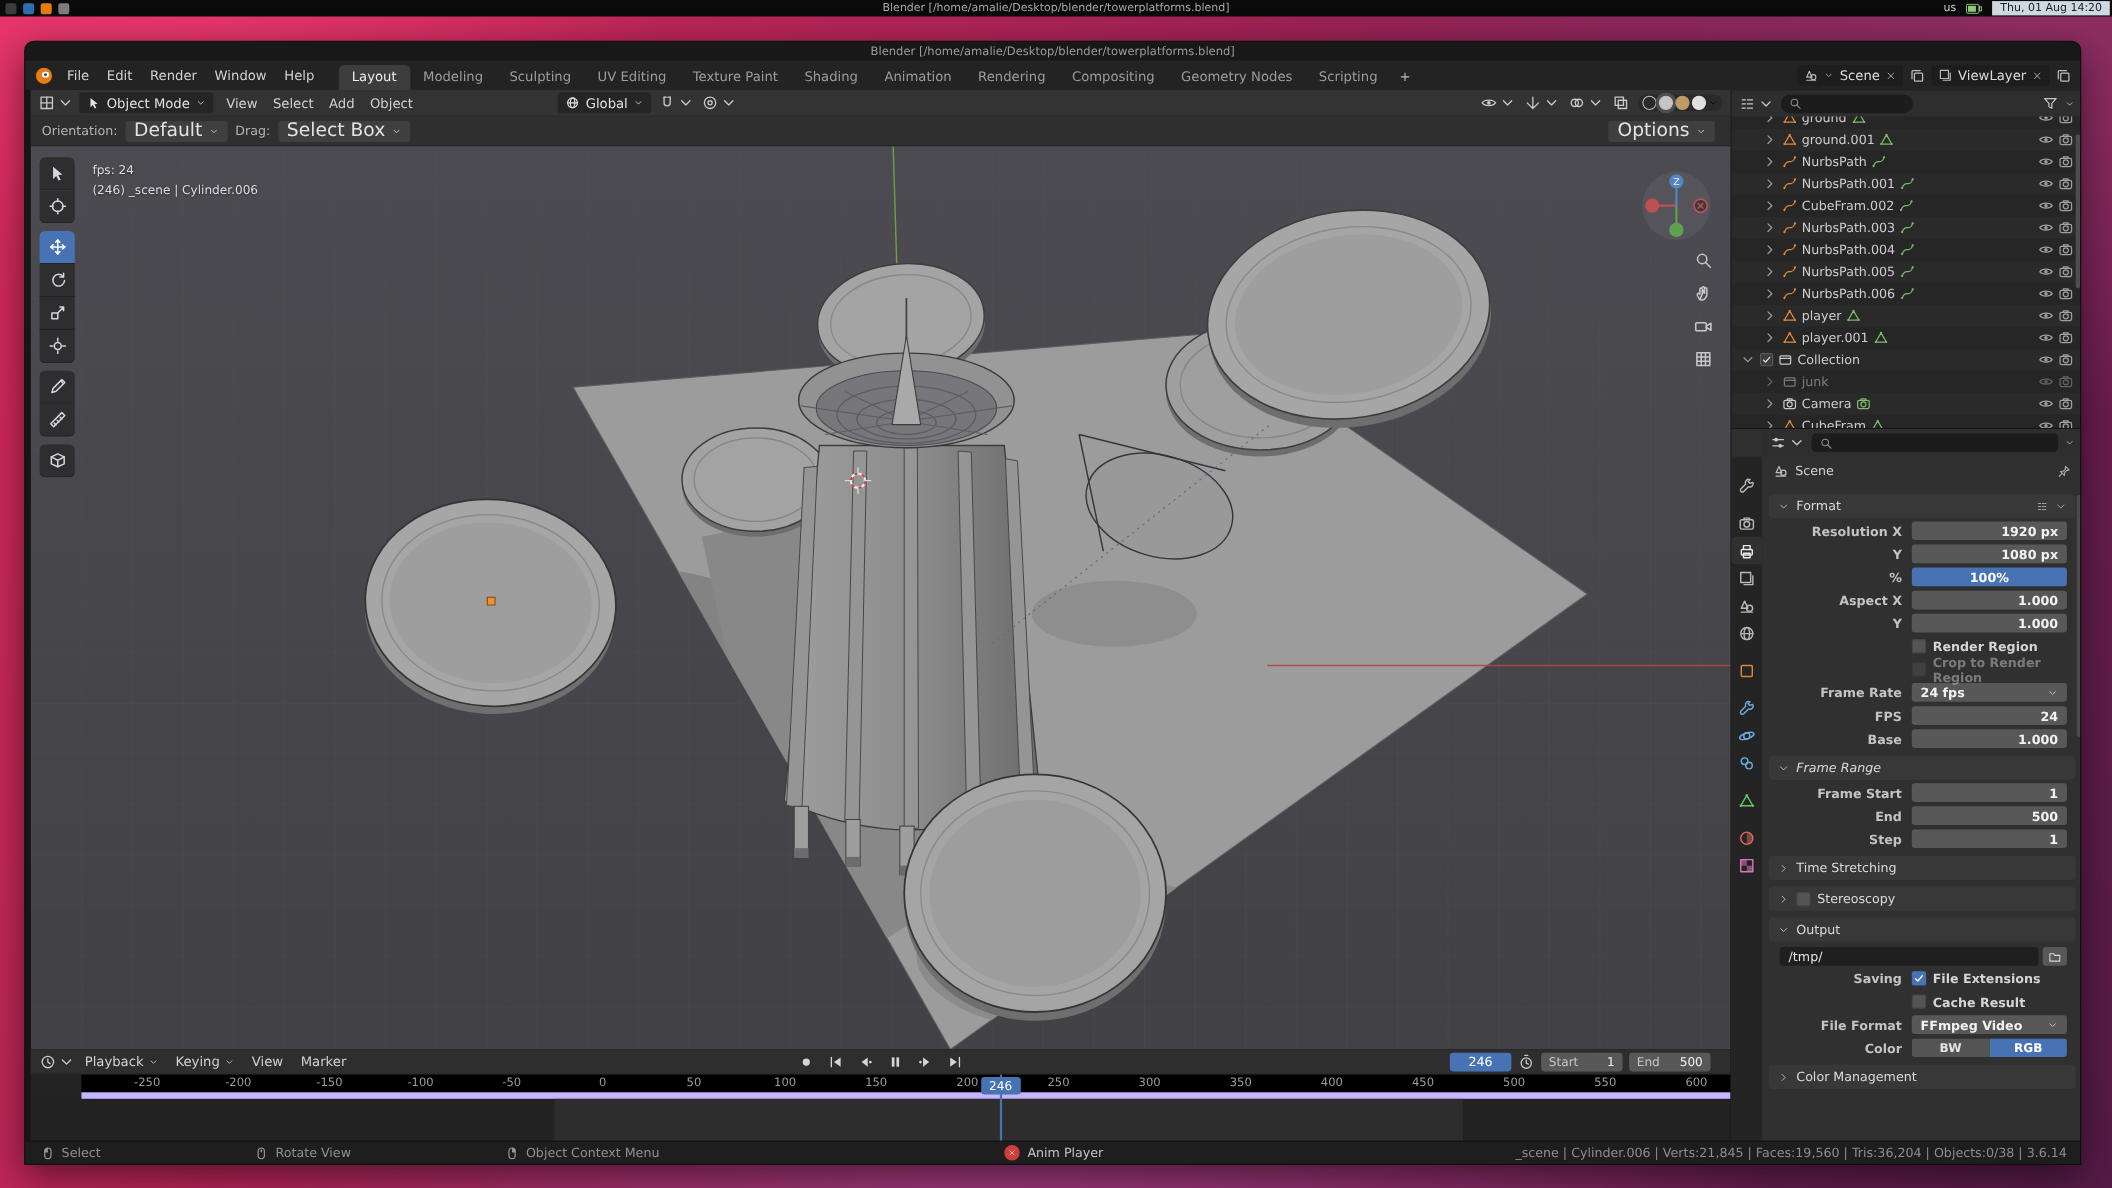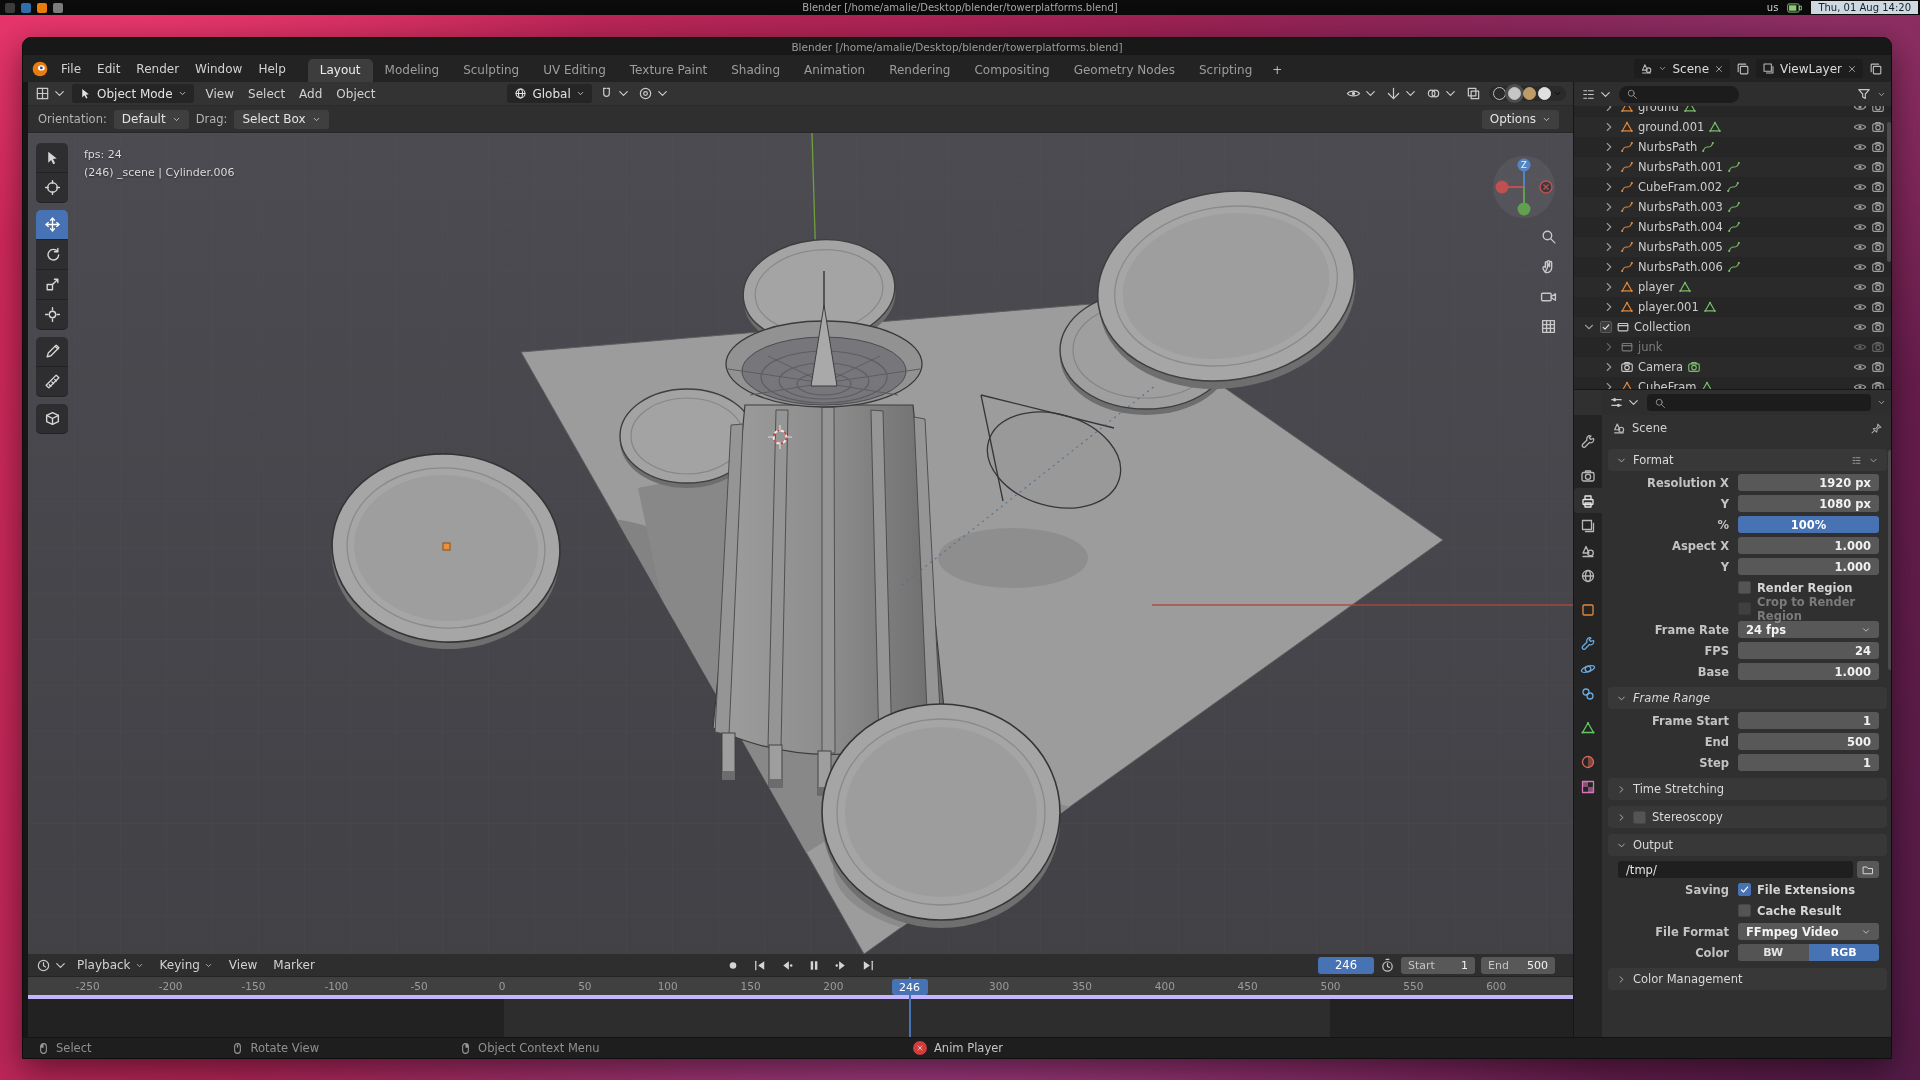--- a/index.html
+++ b/index.html
@@ -51,21 +51,21 @@
 #vp-center{display:flex;align-items:center;gap:7px;margin-left:120px;}
 #vp-right{margin-left:auto;display:flex;align-items:center;gap:8px;}
 .shade-circles{display:flex;align-items:center;gap:2px;background:#2a2a2a;border-radius:9px;padding:1px 4px;}
 .sc{width:13px;height:13px;border-radius:50%;border:1.4px solid #bdbdbd;}
 .sc.on{background:#c6c6c6;}
 .sc.on-wrap{box-shadow:0 0 0 3px #4d4d4d;}
 .sc.mat{background:#bd9c68;border-color:#bd9c68;}
 .sc.rnd{background:#e0e0e0;border-color:#e0e0e0;}
 #vp-tools{height:27px;background:#2f2f2f;display:flex;align-items:center;gap:7px;padding:0 10px;border-bottom:1px solid #262626;}
 .ts-label{color:#b4b4b4;font-size:11.5px;}
-.ts-dd{display:flex;align-items:center;gap:6px;background:#3f3f3f;border-radius:3px;height:19px;padding:0 8px;color:#e3e3e3;font-size:12px;}
+.ts-dd{display:flex;align-items:center;gap:6px;background:#3f3f3f;border-radius:3px;height:19px;padding:0 8px;color:#e3e3e3;font-size:17px;}
 #options-btn{margin-left:auto;margin-right:4px;}
 
 #scene-wrap{position:absolute;left:0;top:51px;width:1545px;height:821px;overflow:hidden;}
 #scene-svg{width:1546px;height:821px;display:block;}
 #vp-overlay{position:absolute;left:56px;top:13px;color:#dcdcdc;font-size:11px;line-height:18px;text-shadow:0 1px 2px rgba(0,0,0,.45);}
 #vp-side-icons{position:absolute;right:16px;top:95px;display:flex;flex-direction:column;gap:13px;color:#c8c8c8;}
 #vp-side-icons .ic{width:17px;height:17px;}
 #toolbar{position:absolute;left:8px;top:10px;width:32px;display:flex;flex-direction:column;}
 .tool-btn{width:32px;height:30px;background:rgba(43,43,46,.9);display:flex;align-items:center;justify-content:center;color:#d6d6d6;border-bottom:1px solid #222;}
 .tool-btn:first-child{border-radius:5px 5px 0 0;}
@@ -131,21 +131,21 @@
 #tl-menus{display:flex;align-items:center;gap:2px;color:#d0d0d0;font-size:12px;}
 #tl-menus .menu{padding:2px 7px;display:flex;align-items:center;gap:4px;}
 #tl-transport{position:absolute;left:50%;transform:translateX(-50%);display:flex;align-items:center;gap:3px;color:#d5d5d5;}
 .tr-btn{width:24px;height:18px;display:flex;align-items:center;justify-content:center;border-radius:3px;}
 .tr-btn .ic{width:15px;height:15px;}
 #tl-right{position:absolute;right:18px;display:flex;align-items:center;gap:6px;}
 #tl-frame{width:56px;height:17px;background:#4772b3;border-radius:3px;color:#fff;font-size:11.5px;display:flex;align-items:center;justify-content:center;}
 .tl-se{width:74px;height:17px;background:#585858;border-radius:3px;display:flex;align-items:center;justify-content:space-between;padding:0 7px;font-size:11px;}
 .tl-se .l{color:#c5c5c5;}.tl-se .v{color:#f2f2f2;}
 #tl-clock{color:#c5c5c5;width:15px;height:15px;}
-#tl-ruler{position:relative;height:22px;background:#404040;border-bottom:4px solid #c4b5fd;}
+#tl-ruler{position:relative;height:22px;background:#000000;border-bottom:6px solid #c4b5fd;margin-left:46px;}
 .tick{position:absolute;bottom:3px;transform:translateX(-50%);color:#9b9b9b;font-size:10.5px;}
 #tl-tracks{position:relative;height:39px;background:#222222;}
 #tl-range{position:absolute;top:0;bottom:0;background:#2d2d2d;}
 #tl-playline{position:absolute;top:23px;bottom:0;width:2px;background:#4772b3;}
 #tl-badge{position:absolute;top:25px;transform:translateX(-50%);min-width:36px;height:16px;background:#4772b3;border-radius:3px;color:#fff;font-size:11px;display:flex;align-items:center;justify-content:center;padding:0 5px;}
 
 #statusbar{position:absolute;left:0;right:0;bottom:0;height:21px;background:#1e1e1e;border-top:1px solid #141414;display:flex;align-items:center;color:#909090;font-size:11.5px;padding-left:14px;}
 .hint{display:flex;align-items:center;gap:6px;margin-right:140px;}
 .hint .ic{width:13px;height:15px;color:#9a9a9a;}
 #sb-runner{position:absolute;left:890px;top:0;height:100%;display:flex;align-items:center;gap:7px;color:#c4c4c4;}
@@ -1796,15 +1796,16 @@
       <div id="sb-runner">
         <span id="sb-stop">
             <span class="ic">
               <svg viewBox="0 0 16 16" fill="none" stroke="currentColor" stroke-width="1.3" stroke-linecap="round" stroke-linejoin="round">
                 <path d="M4 4 L12 12 M12 4 L4 12"></path>
               </svg>
             </span>
           </span>
         <span>Anim Player</span>
       </div>
+      <div id="sb-stats">_scene | Cylinder.006 | Verts:21,845 | Faces:19,560 | Tris:36,204 | Objects:0/38 | 3.6.14</div>
     </div>
   </div>
 </div>
 
 </body></html>

